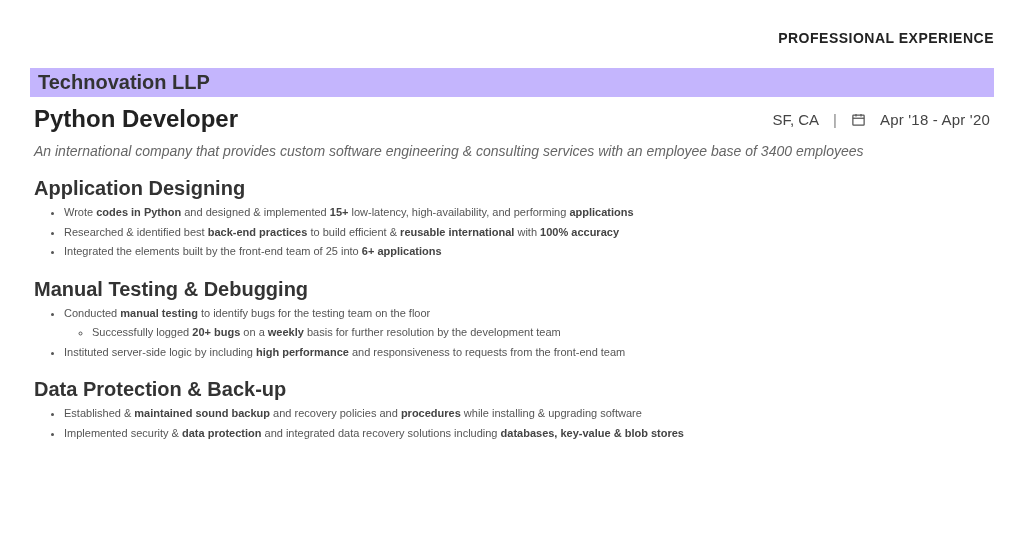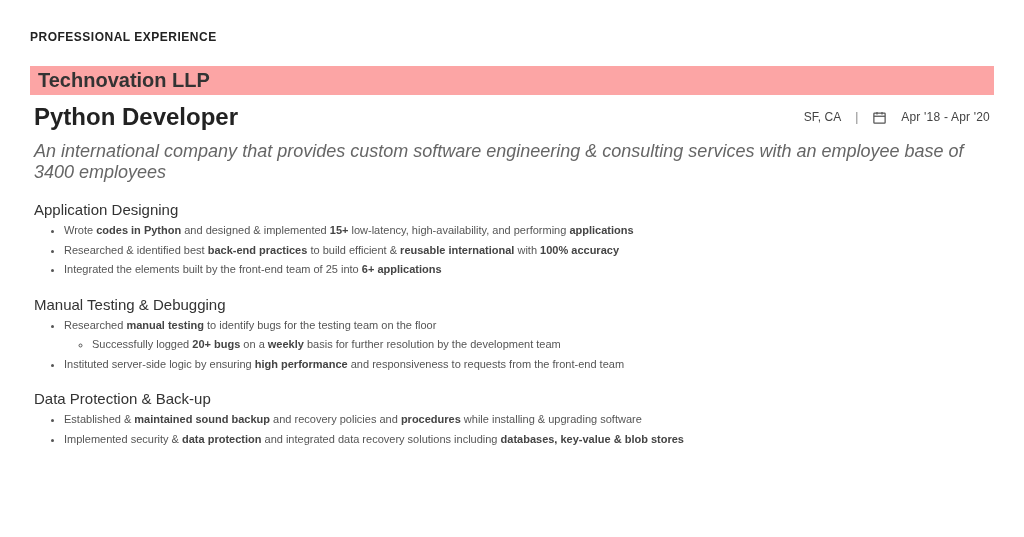--- a/index.html
+++ b/index.html
@@ -4,29 +4,29 @@
   <style>
     * { margin: 0; padding: 0; box-sizing: border-box; }
     body {
       font-family: -apple-system, BlinkMacSystemFont, "Segoe UI", Arial, sans-serif;
       background: #fff;
       width: 1024px;
       color: #333;
       padding: 30px 30px 20px 30px;
     }
     h1.section-title {
-      text-align: left;
-      font-size: 12px;
+      text-align: right;
+      font-size: 14px;
       font-weight: 700;
       letter-spacing: 0.5px;
       color: #222;
       margin-bottom: 22px;
     }
     .company-bar {
-      background: #fca5a5;
+      background: #c4b5fd;
       padding: 3px 8px;
       font-size: 20px;
       font-weight: 700;
       color: #333;
     }
     .role-row {
       display: flex;
       justify-content: space-between;
       align-items: center;
       margin-top: 8px;
@@ -34,36 +34,36 @@
     }
     .role-title {
       font-size: 24px;
       font-weight: 700;
       color: #222;
     }
     .meta {
       display: flex;
       align-items: center;
       gap: 14px;
-      font-size: 12px;
+      font-size: 15px;
       color: #444;
     }
     .meta .divider { color: #888; }
     .meta .dates { letter-spacing: 0.2px; }
     .cal-icon { display: inline-flex; align-items: center; }
     .summary {
       margin-top: 10px;
       font-style: italic;
       color: #666;
-      font-size: 18px;
+      font-size: 14px;
       padding: 0 4px;
     }
     .subhead {
-      font-size: 15px;
-      font-weight: 400;
+      font-size: 20px;
+      font-weight: 700;
       color: #333;
       margin-top: 18px;
       padding: 0 4px;
     }
     ul.bullets {
       list-style: disc;
       padding-left: 34px;
       margin-top: 4px;
       color: #555;
       font-size: 11px;
@@ -111,29 +111,29 @@
     <span>Researched &amp; identified best </span><b>back-end practices</b><span> to build efficient &amp; </span><b>reusable international</b><span> with </span><b>100% accuracy</b>
   </li>
   <li>
     <span>Integrated the elements built by the front-end team of 25 into </span><b>6+ applications</b>
   </li>
 </ul>
 
 <div class="subhead">Manual Testing &amp; Debugging</div>
 <ul class="bullets">
   <li>
-    <span>Researched </span><b>manual testing</b><span> to identify bugs for the testing team on the floor</span>
+    <span>Conducted </span><b>manual testing</b><span> to identify bugs for the testing team on the floor</span>
     <ul class="bullets sub">
       <li>
         <span>Successfully logged </span><b>20+ bugs</b><span> on a </span><b>weekly</b><span> basis for further resolution by the development team</span>
       </li>
     </ul>
   </li>
   <li>
-    <span>Instituted server-side logic by ensuring </span><b>high performance</b><span> and responsiveness to requests from the front-end team</span>
+    <span>Instituted server-side logic by including </span><b>high performance</b><span> and responsiveness to requests from the front-end team</span>
   </li>
 </ul>
 
 <div class="subhead">Data Protection &amp; Back-up</div>
 <ul class="bullets">
   <li>
     <span>Established &amp; </span><b>maintained sound backup</b><span> and recovery policies and </span><b>procedures</b><span> while installing &amp; upgrading software</span>
   </li>
   <li>
     <span>Implemented security &amp; </span><b>data protection</b><span> and integrated data recovery solutions including </span><b>databases, key-value &amp; blob stores</b>

